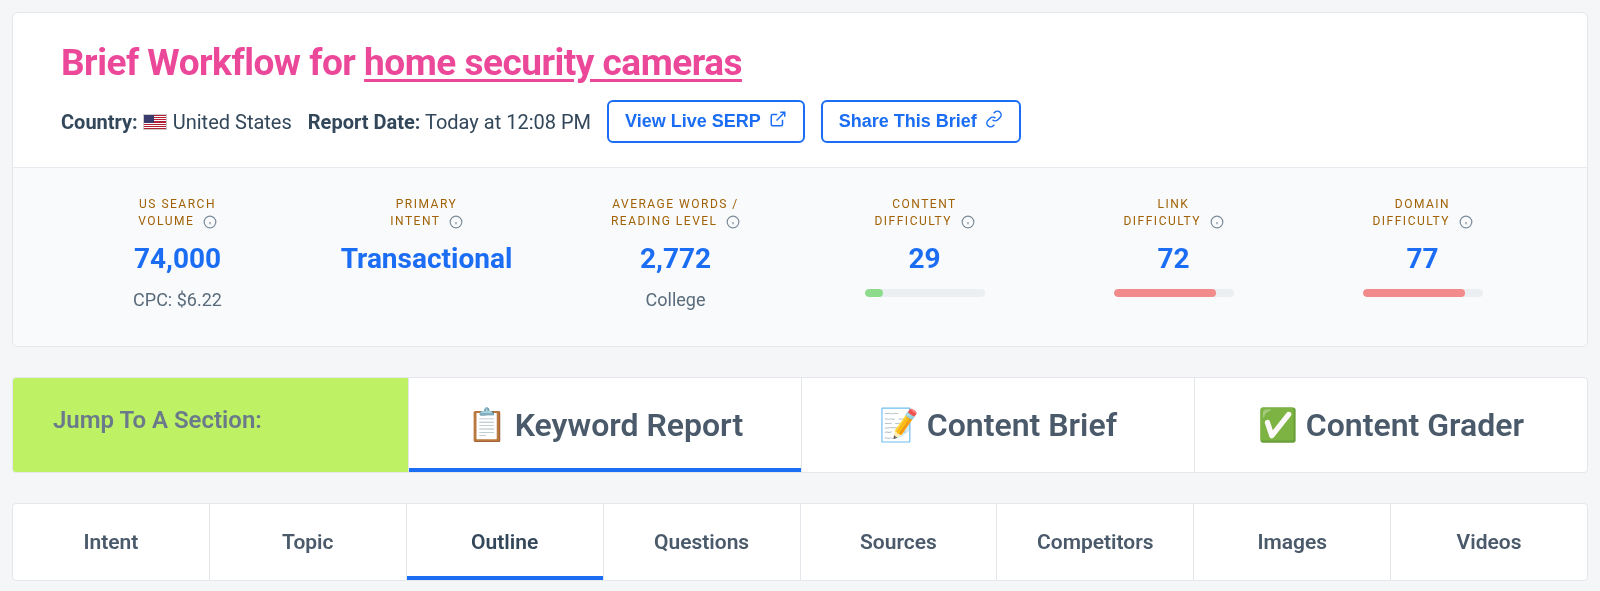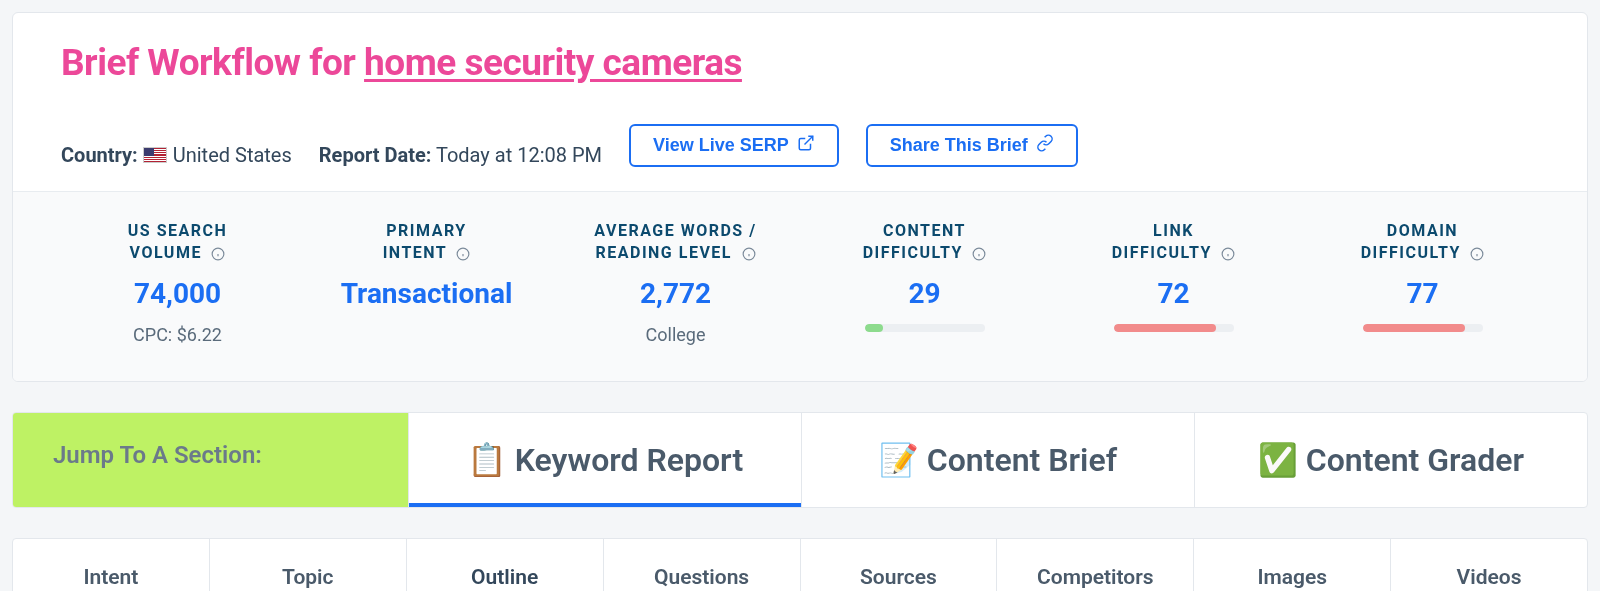--- a/index.html
+++ b/index.html
@@ -24,22 +24,22 @@
     font-weight: 700;
     color: #ec4899;
     letter-spacing: -0.5px;
   }
   .title .kw {
     text-decoration: underline;
     text-underline-offset: 4px;
   }
   .meta-row {
     display: flex;
-    align-items: flex-end;
-    gap: 27px;
+    align-items: center;
+    gap: 16px;
     margin-top: 16px;
     font-size: 20px;
     color: #33475b;
   }
   .meta-label { font-weight: 700; }
   .flag {
     display: inline-block;
     width: 24px;
     height: 16px;
     vertical-align: -1px;
@@ -57,43 +57,42 @@
   }
   .outline-btn {
     display: inline-flex;
     align-items: center;
     gap: 8px;
     border: 2px solid #1b6ef3;
     color: #1b6ef3;
     background: #fff;
     font-weight: 700;
     font-size: 18px;
-    padding: 8px 22px;
+    padding: 8px 16px;
     border-radius: 6px;
     cursor: pointer;
-    margin-top: 24px;
   }
   .outline-btn svg { width: 18px; height: 18px; stroke: #1b6ef3; fill: none; stroke-width: 2; }
 
   .stats-row {
     display: flex;
     background: #f9fafb;
     border-top: 1px solid #e8ecf0;
     padding: 28px 40px 36px 40px;
   }
   .stat {
     flex: 1;
     text-align: center;
     padding: 0 10px;
   }
   .stat-label {
-    font-size: 16px;
-    font-weight: 700;
+    font-size: 12px;
+    font-weight: 400;
     letter-spacing: 1.5px;
-    color: #0c4a6e;
+    color: #a16207;
     line-height: 1.4;
     text-transform: uppercase;
   }
   .info-icon {
     display: inline-flex;
     vertical-align: middle;
     margin-left: 4px;
   }
   .info-icon svg { width: 14px; height: 14px; stroke: #7b8a9a; fill: none; stroke-width: 2; }
   .stat-value {

